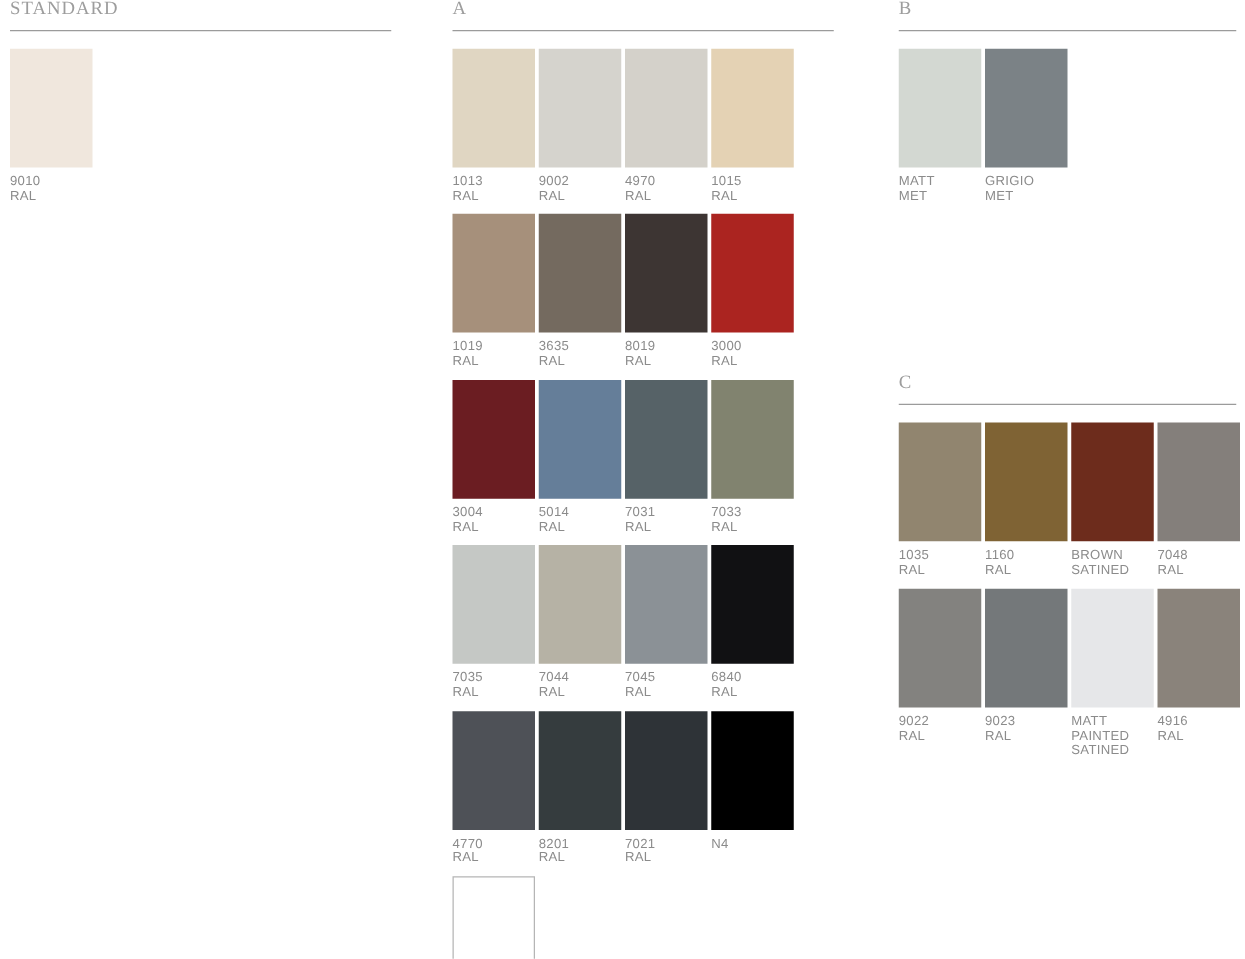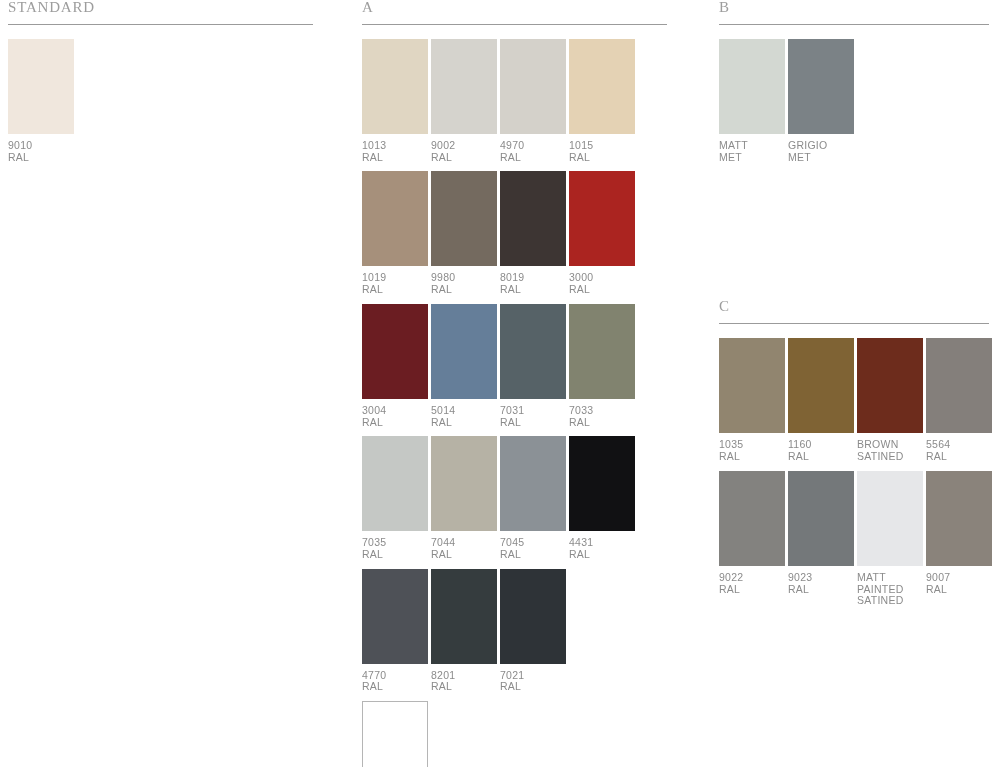--- a/index.html
+++ b/index.html
@@ -132,21 +132,21 @@
             </div>
           </div>
           <div class="swatch-row">
             <div class="swatch-cell">
               <div class="swatch-chip" style="background: rgb(166, 144, 123);"></div>
               <div class="swatch-label">1019
 RAL</div>
             </div>
             <div class="swatch-cell">
               <div class="swatch-chip" style="background: rgb(116, 106, 95);"></div>
-              <div class="swatch-label">9980
+              <div class="swatch-label">3635
 RAL</div>
             </div>
             <div class="swatch-cell">
               <div class="swatch-chip" style="background: rgb(61, 53, 51);"></div>
               <div class="swatch-label">8019
 RAL</div>
             </div>
             <div class="swatch-cell">
               <div class="swatch-chip" style="background: rgb(171, 36, 32);"></div>
               <div class="swatch-label">3000
@@ -186,39 +186,43 @@
               <div class="swatch-label">7044
 RAL</div>
             </div>
             <div class="swatch-cell">
               <div class="swatch-chip" style="background: rgb(139, 145, 150);"></div>
               <div class="swatch-label">7045
 RAL</div>
             </div>
             <div class="swatch-cell">
               <div class="swatch-chip" style="background: rgb(17, 17, 19);"></div>
-              <div class="swatch-label">4431
+              <div class="swatch-label">6840
 RAL</div>
             </div>
           </div>
           <div class="swatch-row">
             <div class="swatch-cell">
               <div class="swatch-chip" style="background: rgb(78, 81, 87);"></div>
               <div class="swatch-label">4770
 RAL</div>
             </div>
             <div class="swatch-cell">
               <div class="swatch-chip" style="background: rgb(53, 60, 62);"></div>
               <div class="swatch-label">8201
 RAL</div>
             </div>
             <div class="swatch-cell">
               <div class="swatch-chip" style="background: rgb(46, 51, 55);"></div>
               <div class="swatch-label">7021
 RAL</div>
+            </div>
+            <div class="swatch-cell">
+              <div class="swatch-chip" style="background: rgb(0, 0, 0);"></div>
+              <div class="swatch-label">N4</div>
             </div>
           </div>
           <div class="swatch-row">
             <div class="swatch-cell">
               <div class="swatch-chip outlined" style="background: rgb(255, 255, 255);"></div>
             </div>
           </div>
         </div>
     </div>
   </div>
@@ -258,21 +262,21 @@
               <div class="swatch-label">1160
 RAL</div>
             </div>
             <div class="swatch-cell">
               <div class="swatch-chip" style="background: rgb(109, 44, 28);"></div>
               <div class="swatch-label">BROWN
 SATINED</div>
             </div>
             <div class="swatch-cell">
               <div class="swatch-chip" style="background: rgb(132, 127, 123);"></div>
-              <div class="swatch-label">5564
+              <div class="swatch-label">7048
 RAL</div>
             </div>
           </div>
           <div class="swatch-row">
             <div class="swatch-cell">
               <div class="swatch-chip" style="background: rgb(131, 130, 127);"></div>
               <div class="swatch-label">9022
 RAL</div>
             </div>
             <div class="swatch-cell">
@@ -281,21 +285,21 @@
 RAL</div>
             </div>
             <div class="swatch-cell">
               <div class="swatch-chip" style="background: rgb(230, 231, 233);"></div>
               <div class="swatch-label">MATT
 PAINTED
 SATINED</div>
             </div>
             <div class="swatch-cell">
               <div class="swatch-chip" style="background: rgb(138, 131, 123);"></div>
-              <div class="swatch-label">9007
+              <div class="swatch-label">4916
 RAL</div>
             </div>
           </div>
         </div>
     </div>
   </div>
 
 </div>
 
 </body></html>

